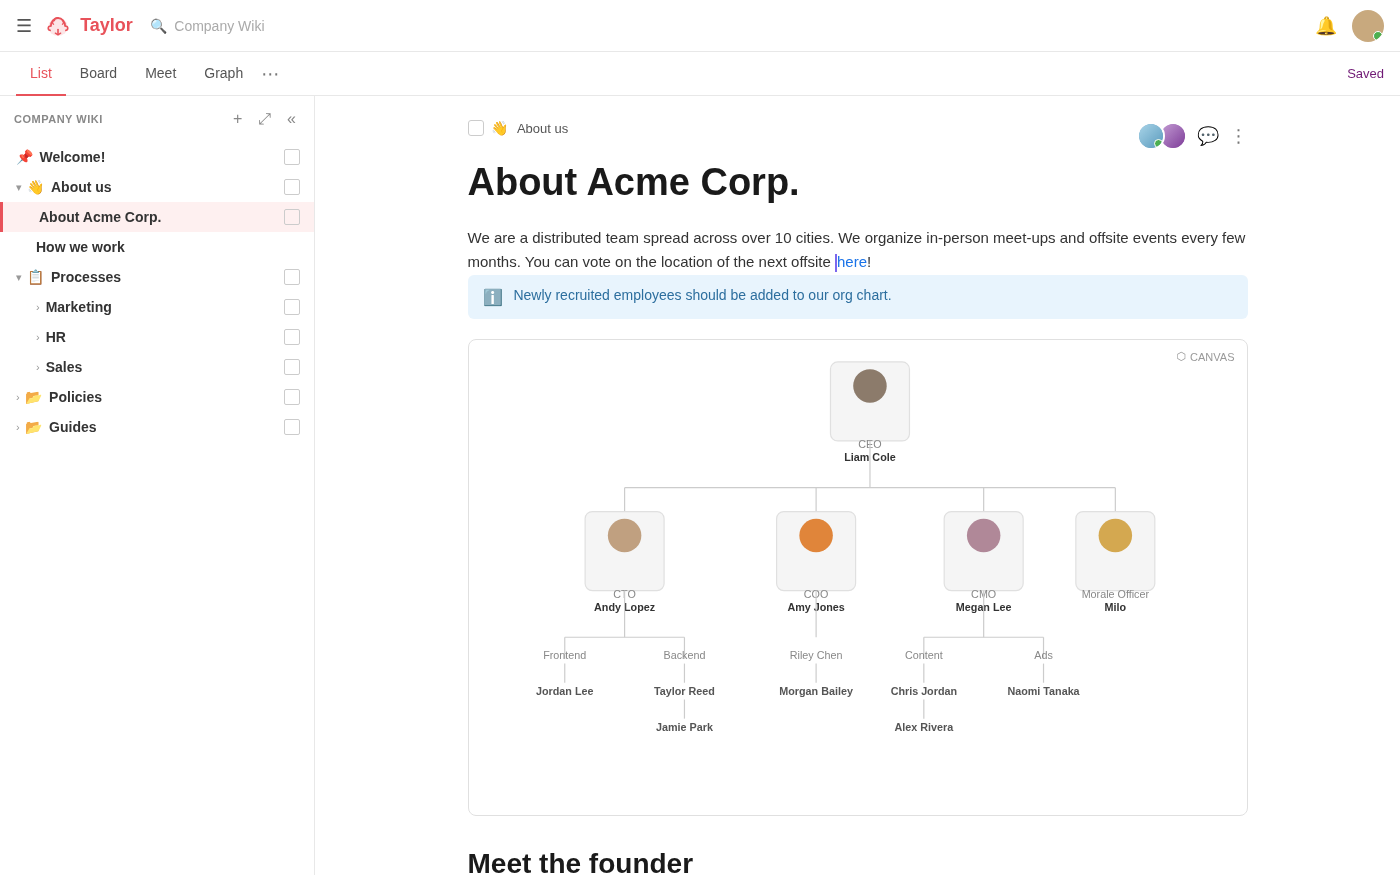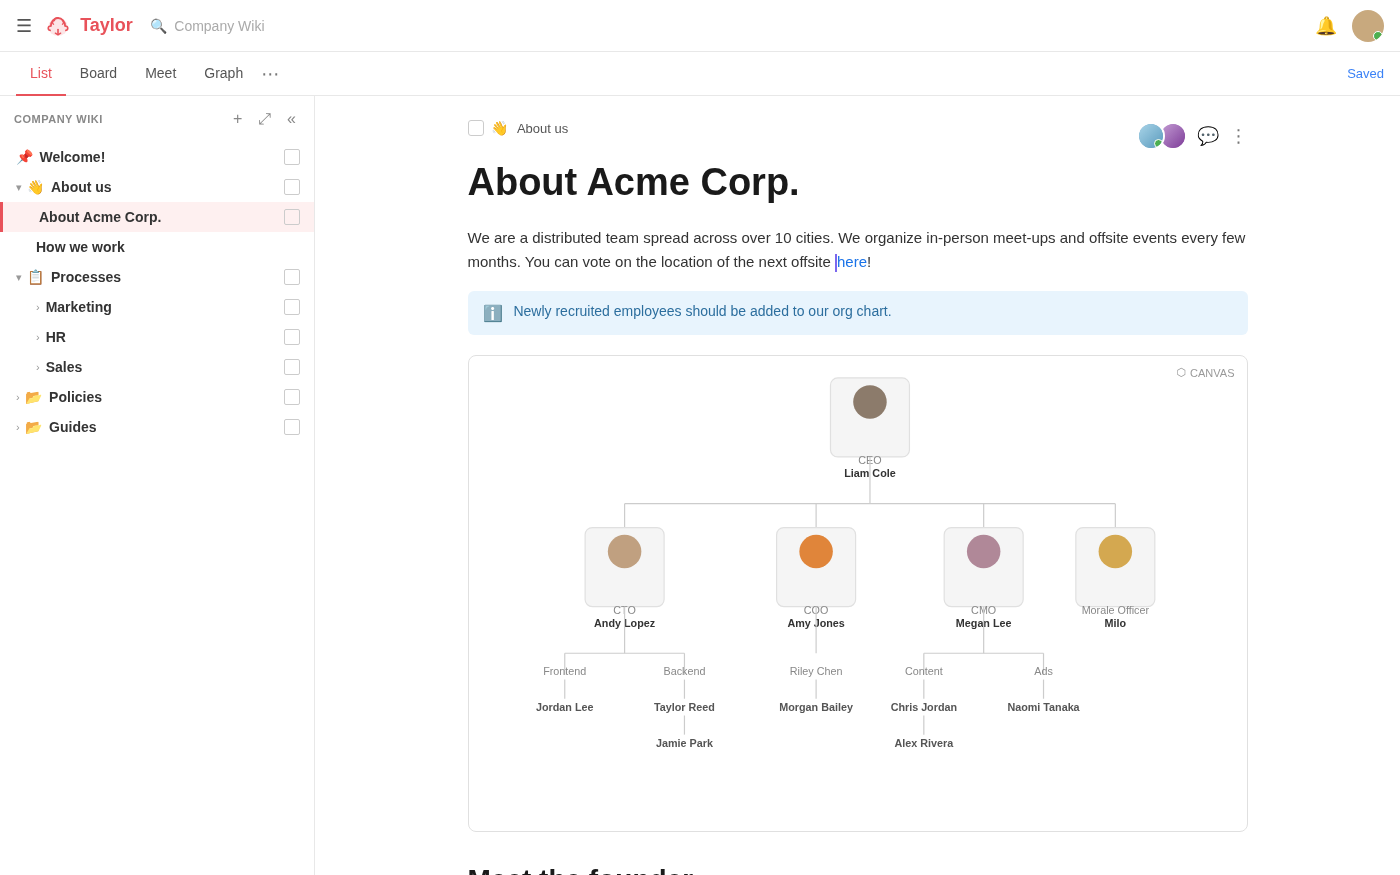--- a/index.html
+++ b/index.html
@@ -15,21 +15,21 @@
     .topbar-right { margin-left: auto; display: flex; align-items: center; gap: 14px; }
     .bell-icon { font-size: 18px; color: #777; cursor: pointer; }
     .avatar-circle { width: 32px; height: 32px; border-radius: 50%; background: #c8a97e; overflow: hidden; position: relative; cursor: pointer; }
     .avatar-circle::after { content: ''; position: absolute; bottom: 1px; right: 1px; width: 8px; height: 8px; background: #4caf50; border-radius: 50%; border: 1.5px solid #fff; }
 
     
     .tabbar { display: flex; align-items: center; height: 44px; border-bottom: 1px solid #e8e8e8; padding: 0 16px; gap: 0; flex-shrink: 0; position: relative; }
     .tab { padding: 0 14px; height: 44px; display: flex; align-items: center; cursor: pointer; color: #555; font-size: 14px; border-bottom: 2px solid transparent; text-align: right; }
     .tab.active { color: #e8525a; border-bottom: 2px solid #e8525a; font-weight: 500; }
     .tab-more { margin-left: 4px; color: #777; cursor: pointer; font-size: 18px; }
-    .saved-label { margin-left: auto; color: #3b82f6; font-size: 13px; }
+    .saved-label { margin-left: auto; color: #701a75; font-size: 13px; }
 
     
     .main-layout { display: flex; flex: 1; overflow: hidden; }
 
     
     .sidebar { width: 315px; border-right: 1px solid #e8e8e8; display: flex; flex-direction: column; flex-shrink: 0; overflow-y: auto; }
     .sidebar-header { display: flex; align-items: center; padding: 12px 14px; gap: 8px; }
     .sidebar-title { font-size: 11px; font-weight: 600; color: #888; letter-spacing: 0.5px; text-transform: uppercase; flex: 1; }
     .sidebar-actions { display: flex; gap: 8px; }
     .sidebar-action-btn { background: none; border: none; cursor: pointer; color: #888; font-size: 16px; padding: 2px 4px; }
@@ -56,21 +56,21 @@
     .collab-avatars { display: flex; }
     .collab-avatar { width: 28px; height: 28px; border-radius: 50%; border: 2px solid #fff; margin-left: -6px; overflow: hidden; }
     .collab-avatar:first-child { margin-left: 0; }
     .online-dot-1 { position: relative; }
     .online-dot-1::before { content: ''; position: absolute; bottom: 0; right: 0; width: 7px; height: 7px; background: #4caf50; border-radius: 50%; border: 1px solid #fff; z-index: 2; }
     .comment-icon { font-size: 18px; color: #777; cursor: pointer; }
     .more-icon { font-size: 18px; color: #777; cursor: pointer; }
 
     .page-title { font-size: 38px; font-weight: 700; color: #1a1a1a; margin-bottom: 20px; line-height: 1.2; }
 
-    .page-text { font-size: 15px; line-height: 1.65; color: #333; margin-bottom: 16px; }
+    .page-text { font-size: 15px; line-height: 1.65; color: #333; }
     .page-text a { color: #1a73e8; text-decoration: none; }
 
     .info-box { background: #e8f4fd; border-radius: 6px; padding: 12px 16px; margin-bottom: 20px; display: flex; align-items: flex-start; gap: 10px; font-size: 14px; color: #2c6e9e; }
     .info-icon { font-size: 16px; flex-shrink: 0; margin-top: 1px; }
 
     
     .canvas-container { border: 1px solid #e0e0e0; border-radius: 8px; padding: 0; margin-bottom: 32px; overflow: hidden; position: relative; background: #fff; }
     .canvas-label { position: absolute; top: 10px; right: 12px; font-size: 11px; color: #999; display: flex; align-items: center; gap: 4px; }
 
     .meet-founder { font-size: 28px; font-weight: 700; color: #1a1a1a; margin-top: 8px; }

